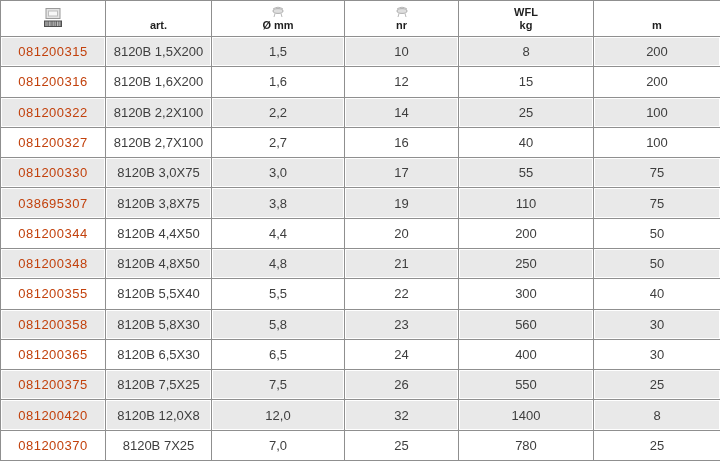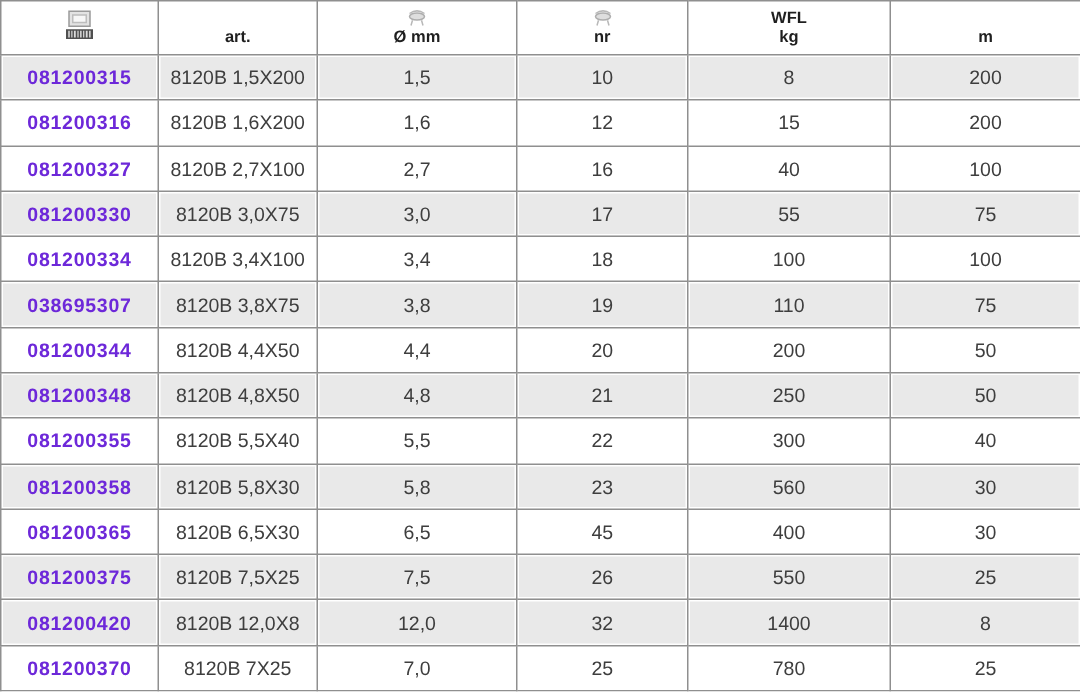--- a/index.html
+++ b/index.html
@@ -36,22 +36,22 @@
     color: #1f1f1f;
   }
   td {
     font-size: 13px;
     color: #3e3e3e;
     background: #ffffff;
     box-shadow: inset 0 0 0 1px #ffffff;
   }
   tbody tr.alt td { background: #e9e9e9; }
   td.code {
-    font-weight: bold;
-    color: #6d28d9;
+    font-weight: normal;
+    color: #c2410c;
     font-size: 13px;
     letter-spacing: 0.5px;
   }
   .th-stack {
     display: flex;
     flex-direction: column;
     align-items: center;
     justify-content: flex-end;
     height: 100%;
     box-sizing: border-box;
@@ -146,44 +146,44 @@
         <td>200</td>
       </tr>
       <tr>
         <td class="code">081200316</td>
         <td>8120B 1,6X200</td>
         <td>1,6</td>
         <td>12</td>
         <td>15</td>
         <td>200</td>
       </tr>
+      <tr class="alt">
+        <td class="code">081200322</td>
+        <td>8120B 2,2X100</td>
+        <td>2,2</td>
+        <td>14</td>
+        <td>25</td>
+        <td>100</td>
+      </tr>
       <tr>
         <td class="code">081200327</td>
         <td>8120B 2,7X100</td>
         <td>2,7</td>
         <td>16</td>
         <td>40</td>
         <td>100</td>
       </tr>
       <tr class="alt">
         <td class="code">081200330</td>
         <td>8120B 3,0X75</td>
         <td>3,0</td>
         <td>17</td>
         <td>55</td>
         <td>75</td>
       </tr>
-      <tr>
-        <td class="code">081200334</td>
-        <td>8120B 3,4X100</td>
-        <td>3,4</td>
-        <td>18</td>
-        <td>100</td>
-        <td>100</td>
-      </tr>
       <tr class="alt">
         <td class="code">038695307</td>
         <td>8120B 3,8X75</td>
         <td>3,8</td>
         <td>19</td>
         <td>110</td>
         <td>75</td>
       </tr>
       <tr>
         <td class="code">081200344</td>
@@ -214,21 +214,21 @@
         <td>8120B 5,8X30</td>
         <td>5,8</td>
         <td>23</td>
         <td>560</td>
         <td>30</td>
       </tr>
       <tr>
         <td class="code">081200365</td>
         <td>8120B 6,5X30</td>
         <td>6,5</td>
-        <td>45</td>
+        <td>24</td>
         <td>400</td>
         <td>30</td>
       </tr>
       <tr class="alt">
         <td class="code">081200375</td>
         <td>8120B 7,5X25</td>
         <td>7,5</td>
         <td>26</td>
         <td>550</td>
         <td>25</td>

